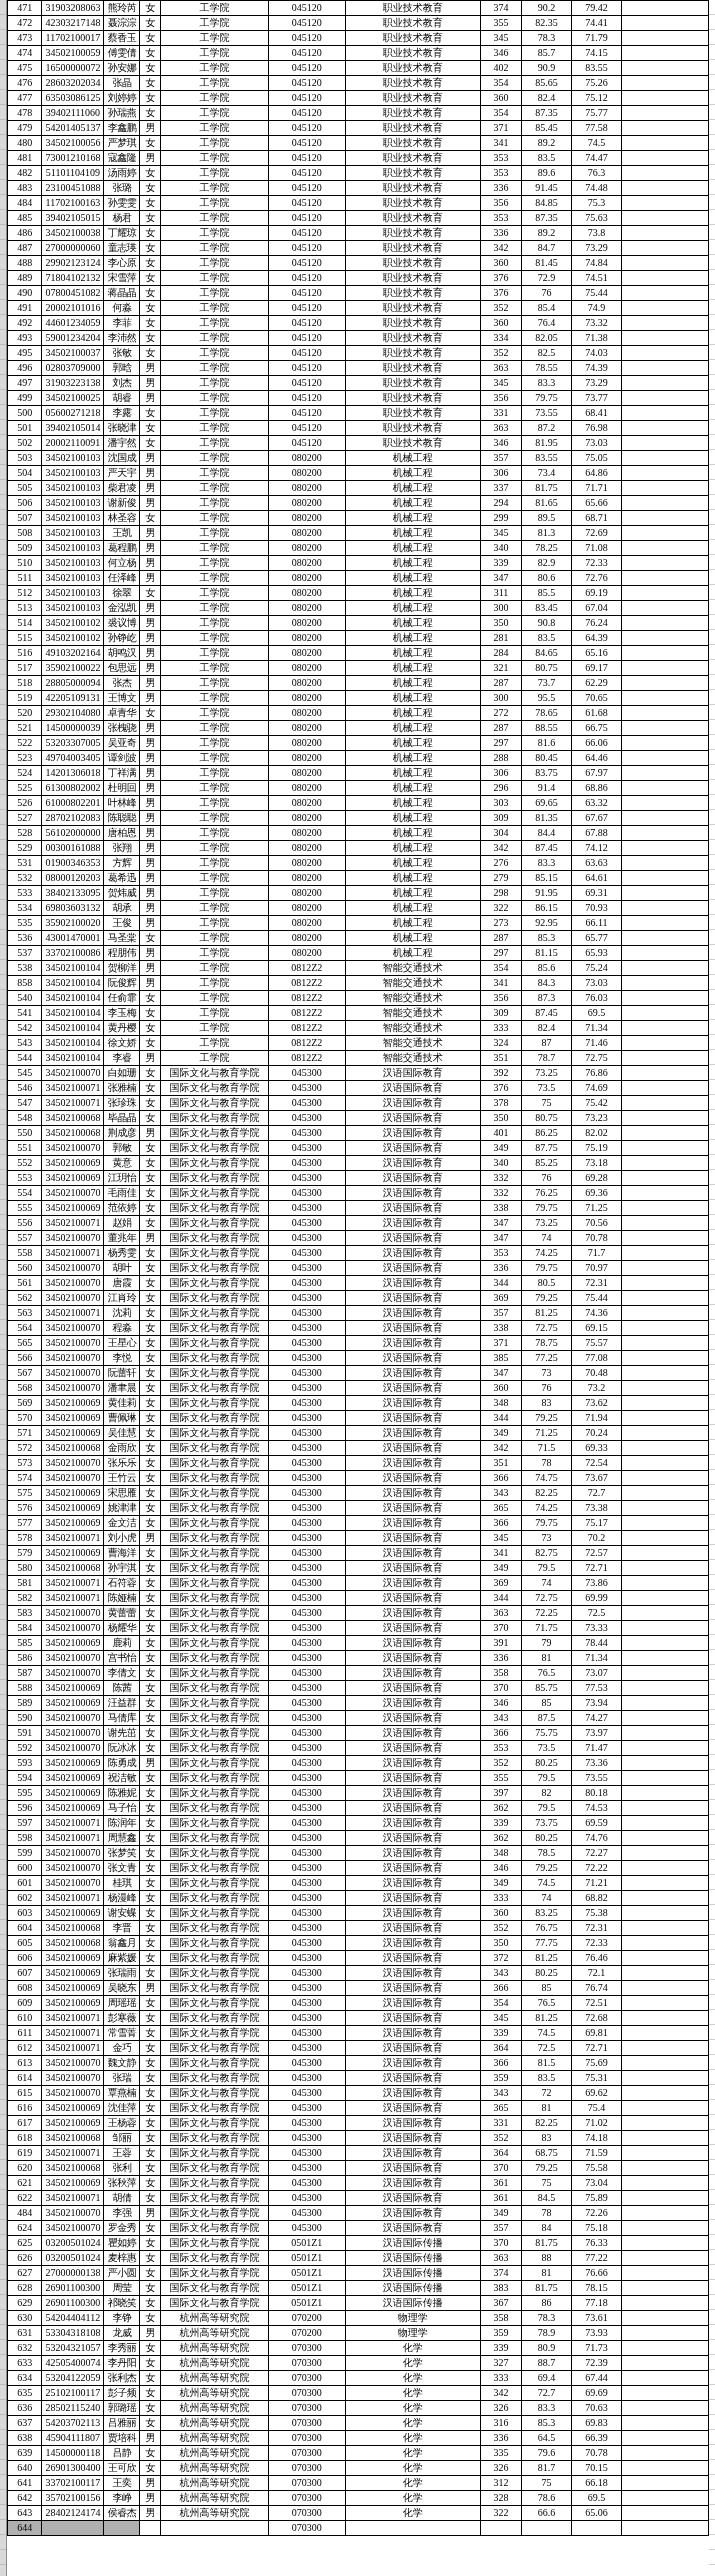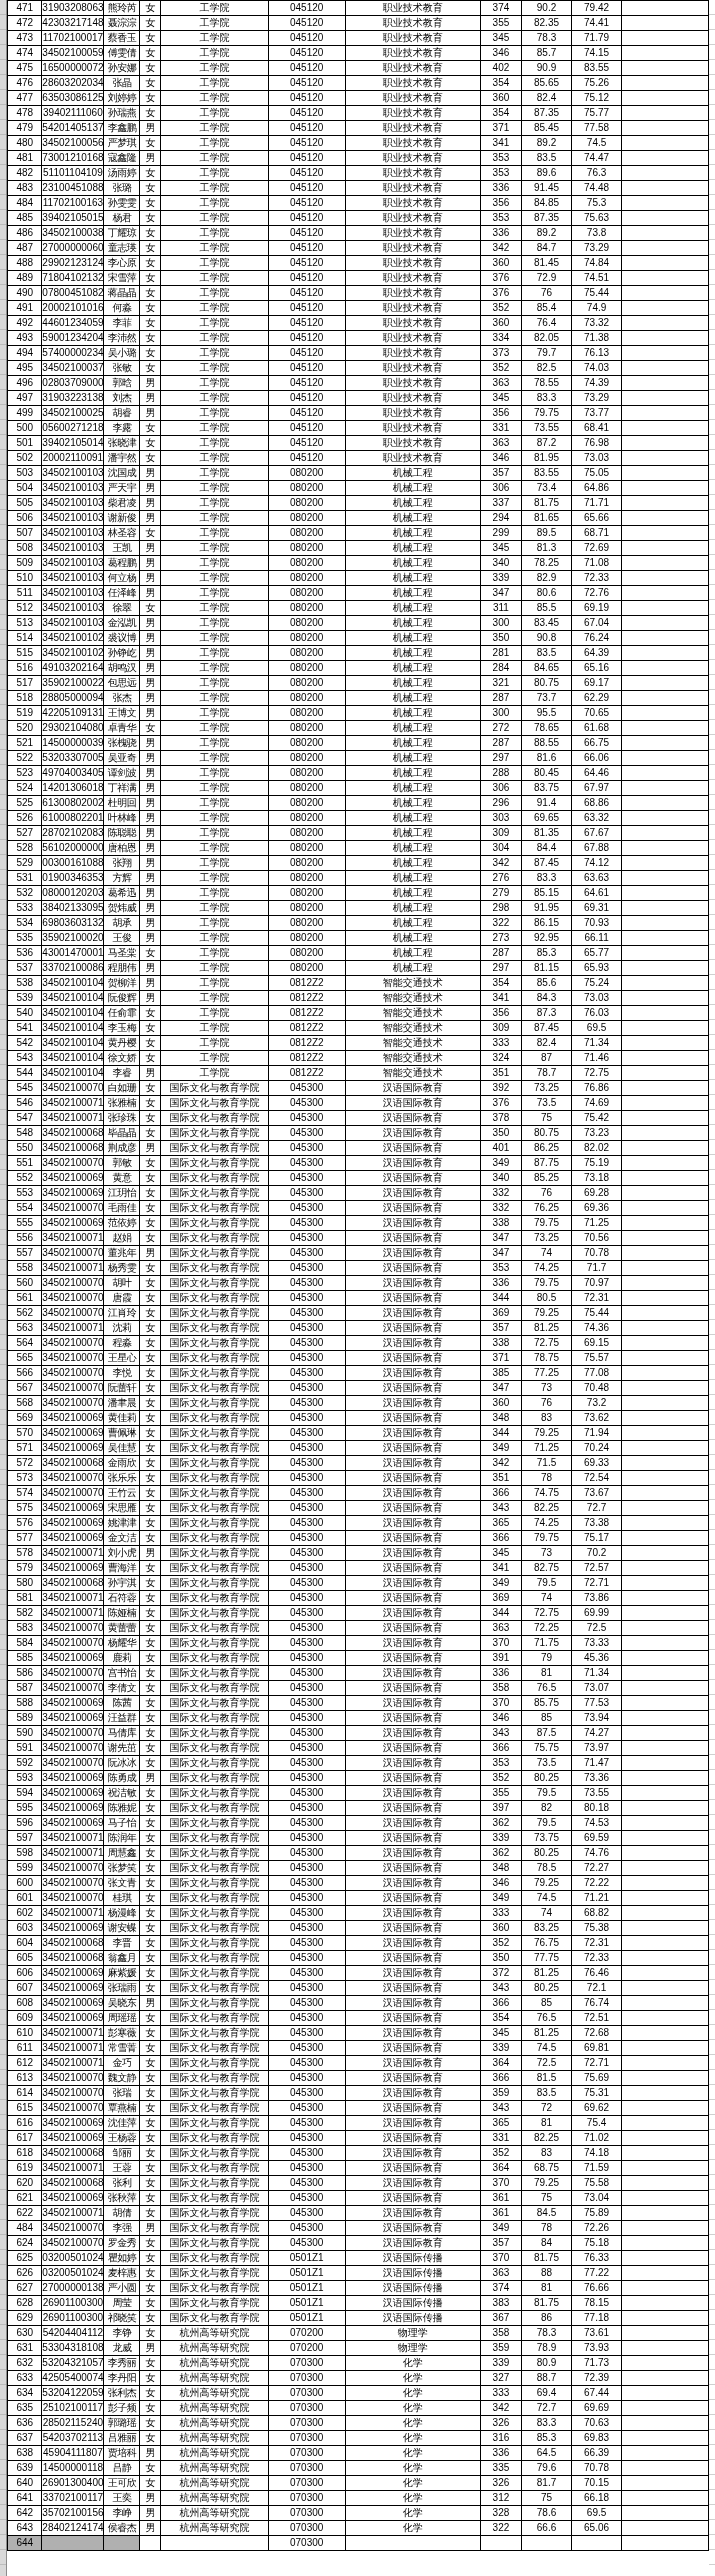--- a/index.html
+++ b/index.html
@@ -1,17 +1,17 @@
 <!DOCTYPE html>
 <html style="font-size:14.7px"><head>
 <meta charset="utf-8">
 <style>
   html,body{margin:0;padding:0;background:#ffffff;}
   #screen{position:relative;width:716px;height:2576px;overflow:hidden;background:#ffffff;
-          font-family:Liberation Sans, sans-serif;}
+          font-family:Liberation Serif, serif;}
   
   #gutter{position:absolute;left:0;top:0;width:6.4px;height:2576px;background:#d9d9d9;
           border-right:0.9px solid #8c8c8c;
           background-image:repeating-linear-gradient(to bottom,#d9d9d9 0px,#d9d9d9 14px,#bdbdbd 14px,#bdbdbd 15px);}
   
   #rightgrid{position:absolute;left:709px;top:0;width:6.4px;height:2576px;
           background-image:repeating-linear-gradient(to bottom,#ffffff 0px,#ffffff 14px,#d0d0d0 14px,#d0d0d0 15px);}
   table.results{position:absolute;left:7.3px;top:0;border-collapse:collapse;table-layout:fixed;
           width:702px;}
   table.results td{border:0.9px solid #000000;padding:0;margin:0;height:14px;
@@ -348,33 +348,20 @@
           <td class="cjk">女</td>
           <td class="cjk">工学院</td>
           <td class="">045120</td>
           <td class="cjk">职业技术教育</td>
           <td class="">334</td>
           <td class="">82.05</td>
           <td class="">71.38</td>
           <td></td>
         </tr>
         <tr>
-          <td class="">494</td>
-          <td class="id-cell">57400000234</td>
-          <td class="name-cell cjk">吴小璐</td>
-          <td class="cjk">女</td>
-          <td class="cjk">工学院</td>
-          <td class="">045120</td>
-          <td class="cjk">职业技术教育</td>
-          <td class="">373</td>
-          <td class="">79.7</td>
-          <td class="">76.13</td>
-          <td></td>
-        </tr>
-        <tr>
           <td class="">495</td>
           <td class="id-cell">34502100037</td>
           <td class="name-cell cjk">张敏</td>
           <td class="cjk">女</td>
           <td class="cjk">工学院</td>
           <td class="">045120</td>
           <td class="cjk">职业技术教育</td>
           <td class="">352</td>
           <td class="">82.5</td>
           <td class="">74.03</td>
@@ -907,21 +894,21 @@
           <td class="cjk">男</td>
           <td class="cjk">工学院</td>
           <td class="">0812Z2</td>
           <td class="cjk">智能交通技术</td>
           <td class="">354</td>
           <td class="">85.6</td>
           <td class="">75.24</td>
           <td></td>
         </tr>
         <tr>
-          <td class="">539</td>
+          <td class="">858</td>
           <td class="id-cell">34502100104</td>
           <td class="name-cell cjk">阮俊辉</td>
           <td class="cjk">男</td>
           <td class="cjk">工学院</td>
           <td class="">0812Z2</td>
           <td class="cjk">智能交通技术</td>
           <td class="">341</td>
           <td class="">84.3</td>
           <td class="">73.03</td>
           <td></td>
@@ -1488,21 +1475,21 @@
         <tr>
           <td class="">585</td>
           <td class="id-cell">34502100069</td>
           <td class="name-cell cjk">鹿莉</td>
           <td class="cjk">女</td>
           <td class="cjk">国际文化与教育学院</td>
           <td class="">045300</td>
           <td class="cjk">汉语国际教育</td>
           <td class="">391</td>
           <td class="">79</td>
-          <td class="">45.36</td>
+          <td class="">78.44</td>
           <td></td>
         </tr>
         <tr>
           <td class="">586</td>
           <td class="id-cell">34502100070</td>
           <td class="name-cell cjk">宫书怡</td>
           <td class="cjk">女</td>
           <td class="cjk">国际文化与教育学院</td>
           <td class="">045300</td>
           <td class="cjk">汉语国际教育</td>

